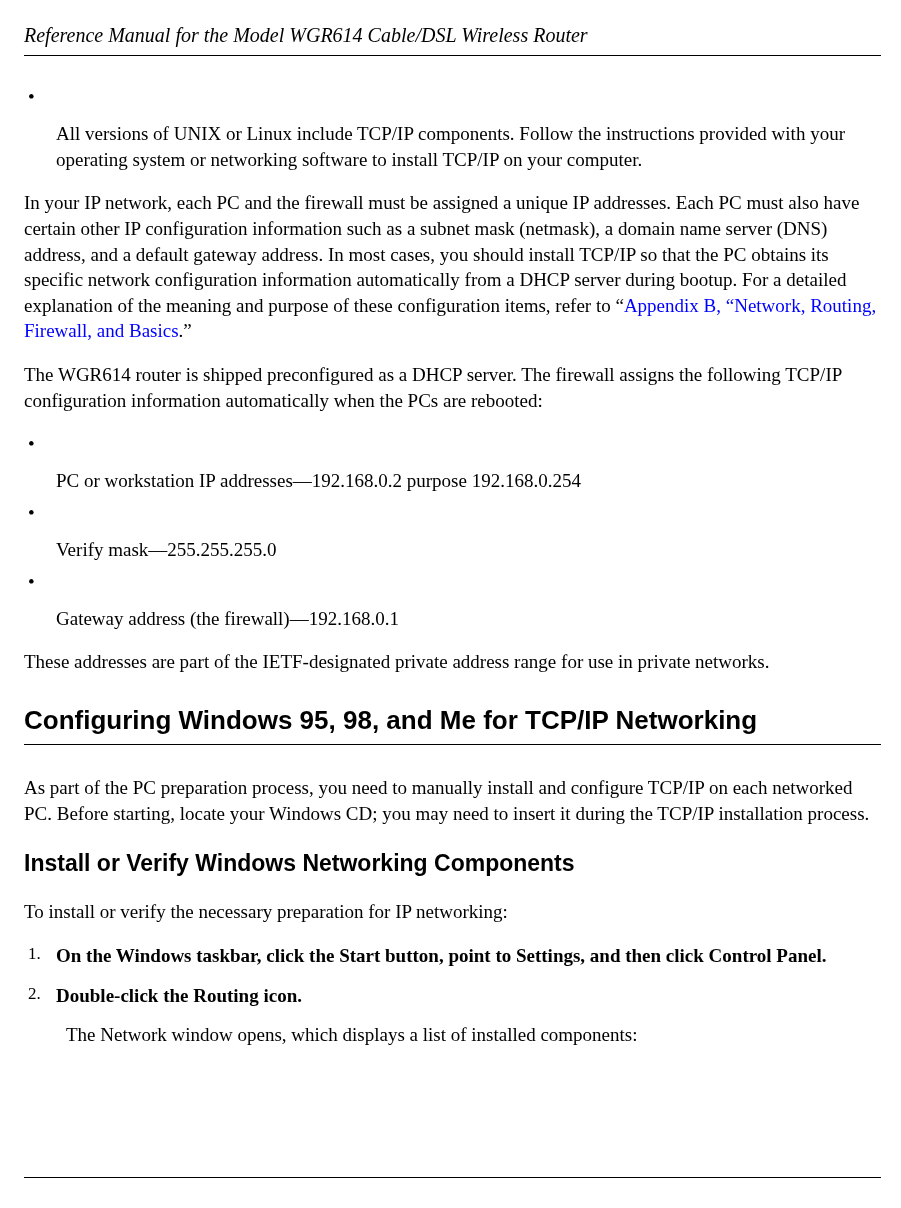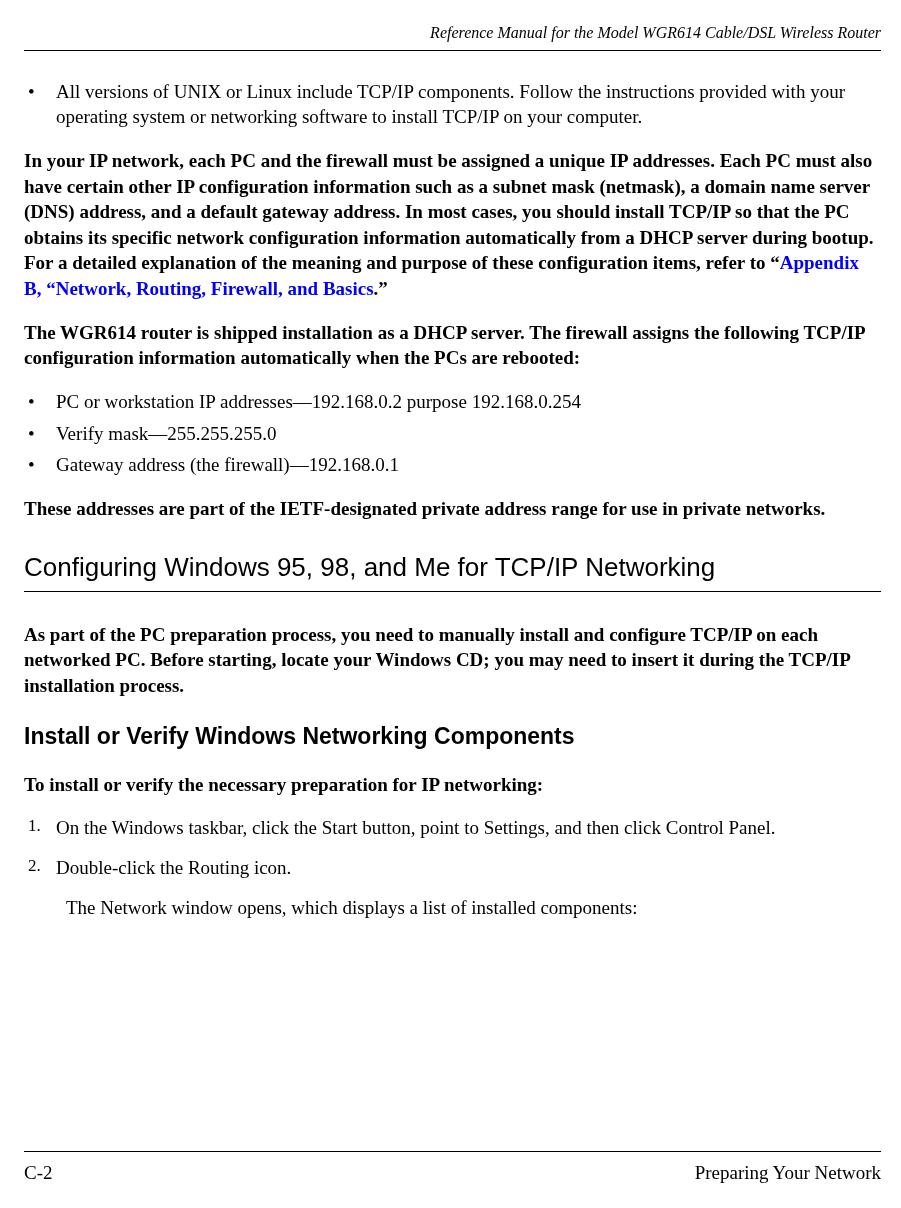--- a/index.html
+++ b/index.html
@@ -13,57 +13,56 @@
       background: #ffffff;
       font-family: "Times New Roman", Times, serif;
       font-size: 19px;
       line-height: 1.35;
       color: #000000;
       padding: 22px 20px 20px 24px;
       position: relative;
     }
     .header-title {
       font-style: italic;
-      font-size: 16px;
+      font-size: 20px;
       margin-bottom: 6px;
-      text-align: right;
     }
     .header-rule {
       border: none;
       border-top: 1.5px solid #000;
       margin-bottom: 28px;
     }
     .bullet-item {
       display: flex;
       margin-bottom: 18px;
       margin-left: 4px;
     }
     .bullet-item .bullet {
       width: 28px;
       flex-shrink: 0;
     }
     .bullet-item .bullet-text {
       flex: 1;
+      margin-top: 37px;
     }
     .para {
       margin-bottom: 18px;
-      font-weight: bold;
     }
     .link {
       color: #0000ff;
     }
     .list-tight .bullet-item {
       margin-bottom: 6px;
     }
     .list-tight {
       margin-bottom: 18px;
     }
     h1.section-heading {
       font-family: Arial, Helvetica, sans-serif;
-      font-weight: normal;
+      font-weight: bold;
       font-size: 26px;
       margin-top: 28px;
       margin-bottom: 6px;
     }
     .heading-rule {
       border: none;
       border-top: 1.5px solid #000;
       margin-bottom: 30px;
     }
     h2.sub-heading {
@@ -78,20 +77,21 @@
       margin-bottom: 14px;
       margin-left: 4px;
     }
     .num-item .num {
       width: 28px;
       flex-shrink: 0;
       font-size: 17px;
     }
     .num-item .num-text {
       flex: 1;
+      font-weight: bold;
     }
     .footer {
       position: absolute;
       bottom: 22px;
       left: 24px;
       right: 20px;
     }
     .footer-rule {
       border: none;
       border-top: 1.5px solid #000;
@@ -115,21 +115,21 @@
 
 <div class="bullet-item">
   <div class="bullet">•</div>
   <div class="bullet-text">All versions of UNIX or Linux include TCP/IP components. Follow the instructions provided with your operating system or networking software to install TCP/IP on your computer.</div>
 </div>
 
 <p class="para">
   <span>In your IP network, each PC and the firewall must be assigned a unique IP addresses. Each PC must also have certain other IP configuration information such as a subnet mask (netmask), a domain name server (DNS) address, and a default gateway address. In most cases, you should install TCP/IP so that the PC obtains its specific network configuration information automatically from a DHCP server during bootup. For a detailed explanation of the meaning and purpose of these configuration items, refer to “</span><span class="link">Appendix B, “Network, Routing, Firewall, and Basics</span><span>.”</span>
 </p>
 
-<p class="para">The WGR614 router is shipped installation as a DHCP server. The firewall assigns the following TCP/IP configuration information automatically when the PCs are rebooted:</p>
+<p class="para">The WGR614 router is shipped preconfigured as a DHCP server. The firewall assigns the following TCP/IP configuration information automatically when the PCs are rebooted:</p>
 
 <div class="list-tight">
   <div class="bullet-item">
     <div class="bullet">•</div>
     <div class="bullet-text">PC or workstation IP addresses—192.168.0.2 purpose 192.168.0.254</div>
   </div>
   <div class="bullet-item">
     <div class="bullet">•</div>
     <div class="bullet-text">Verify mask—255.255.255.0</div>
   </div>
@@ -157,17 +157,13 @@
 
 <div class="num-item">
   <div class="num">2.</div>
   <div class="num-text">Double-click the Routing icon.</div>
 </div>
 
 <p class="indent-after-num">The Network window opens, which displays a list of installed components:</p>
 
 <div class="footer">
   <hr class="footer-rule">
-  <div class="footer-row">
-    <span>C-2</span>
-    <span>Preparing Your Network</span>
-  </div>
 </div>
 
 </body></html>

